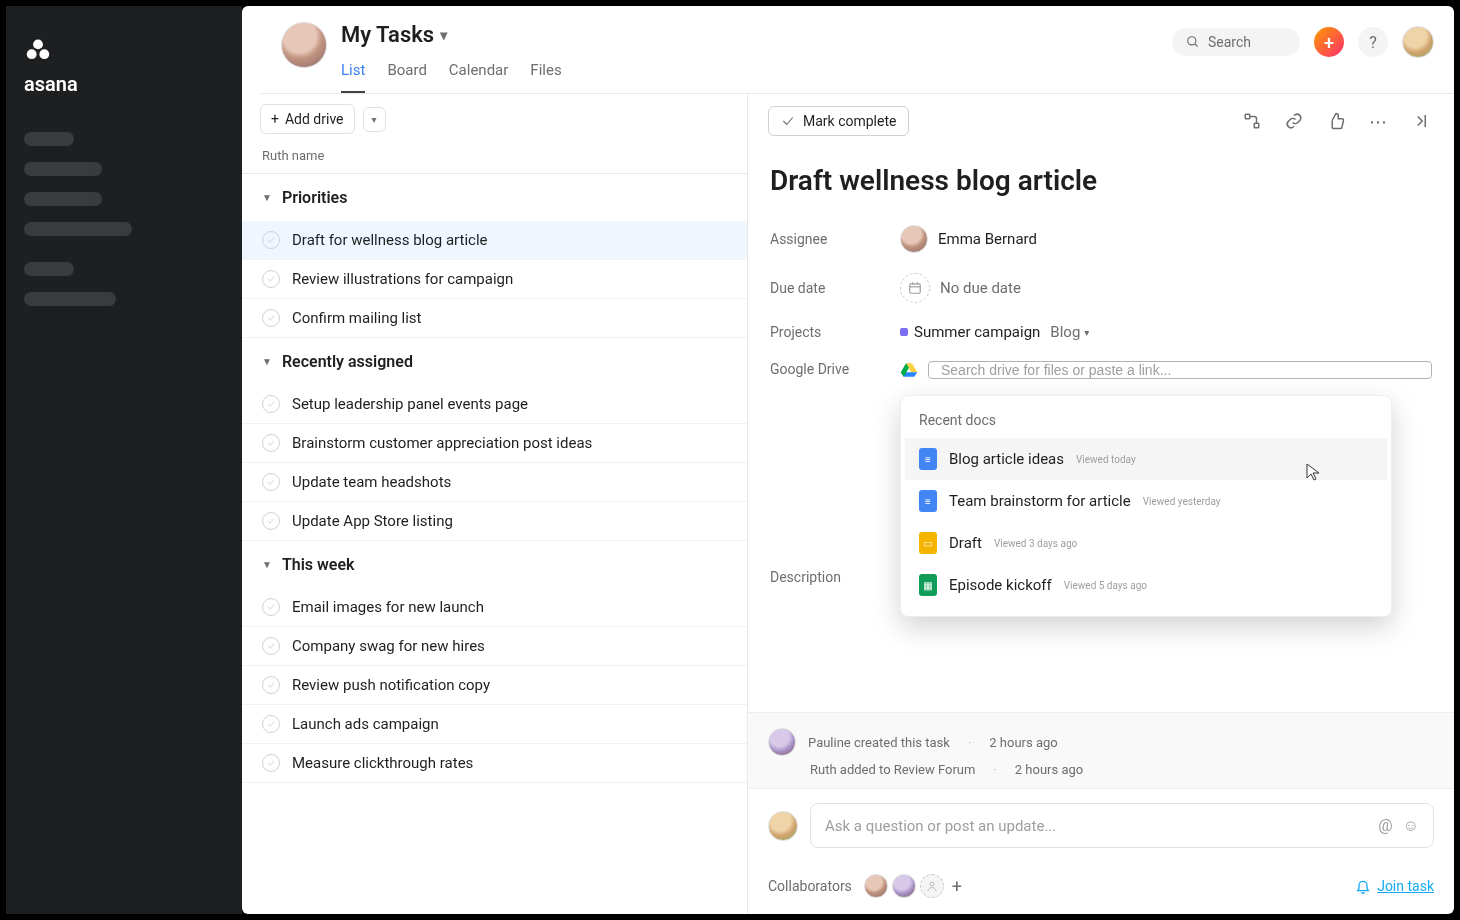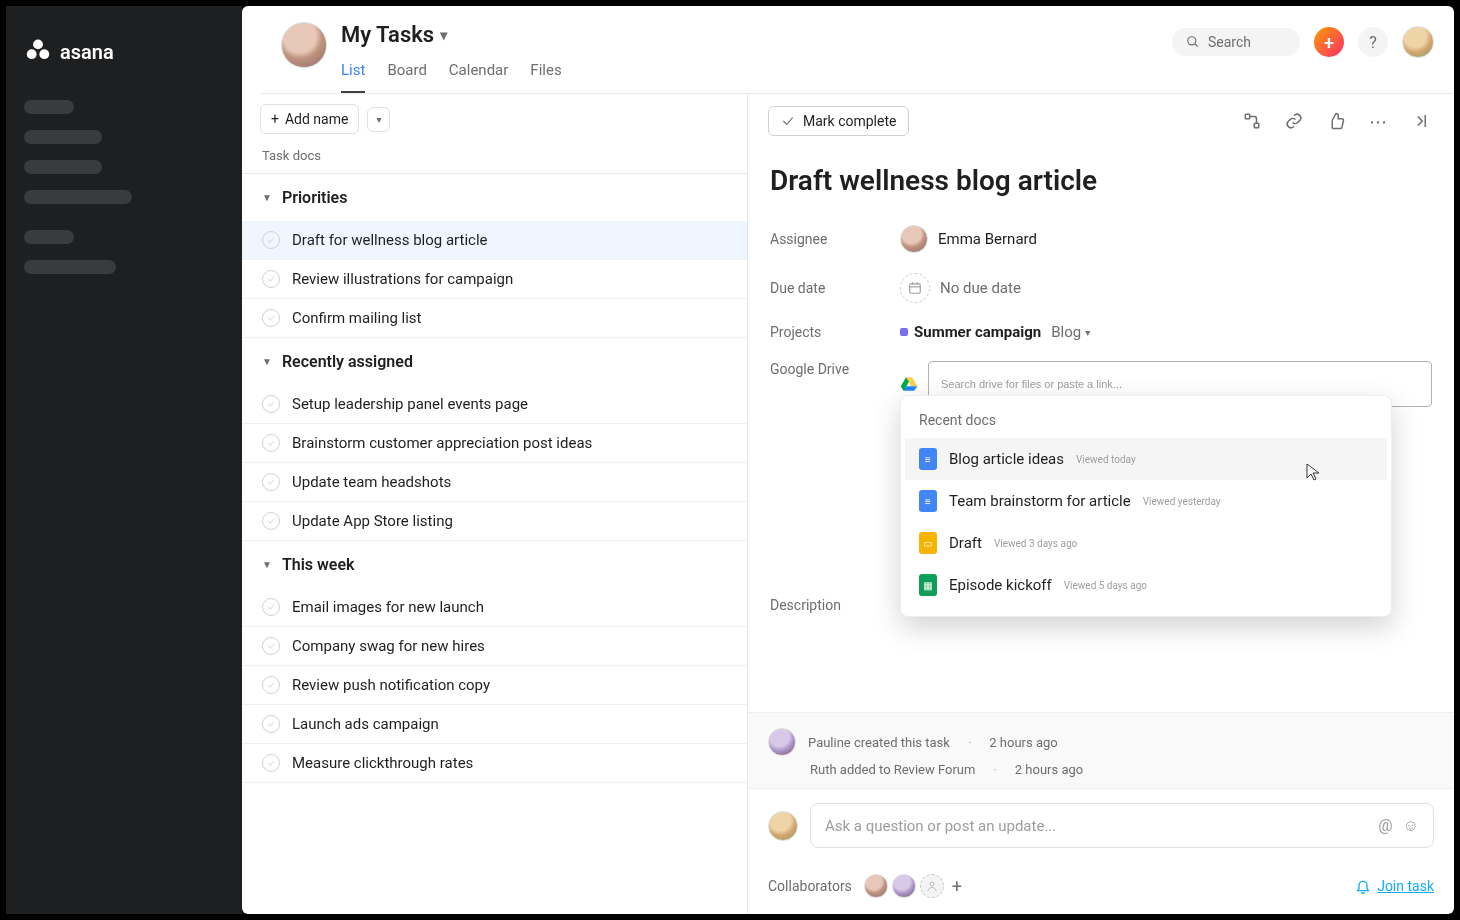--- a/index.html
+++ b/index.html
@@ -12,21 +12,21 @@
     display: flex;
   }
   .app { display: flex; width: 100%; height: 100%; padding: 6px; }
   
   .sidebar {
     width: 236px;
     background: #1e1f21;
     padding: 16px 18px;
     border-radius: 0;
   }
-  .logo { display: flex; align-items: flex-end; gap: 8px; color: #fff; font-weight: 600; font-size: 20px; margin: 14px 0 36px 0; }
+  .logo { display: flex; align-items: flex-start; gap: 8px; color: #fff; font-weight: 600; font-size: 20px; margin: 14px 0 36px 0; flex-direction: column; }
   .logo svg { width: 28px; height: 28px; }
   .lnav-group { margin-bottom: 26px; }
   .lnav-item {
     height: 14px;
     background: #3a3b3d;
     border-radius: 8px;
     margin-bottom: 16px;
   }
   .lnav-item.short { width: 50px; }
   .lnav-item.med { width: 78px; }
@@ -95,27 +95,27 @@
   .detail-toolbar { display:flex; align-items:center; padding:12px 20px; gap:14px;text-align:center; }
   .mark-complete { display:flex; align-items:center; gap:8px; border:1px solid #d1d1d1; border-radius:6px; padding:6px 12px; font-size:14px; color:#1e1f21; cursor:pointer;}
   .detail-toolbar .spacer { flex:1; }
   .icon-btn { width:28px; height:28px; display:flex; align-items:center; justify-content:center; color:#6d6e6f; cursor:pointer; font-size:18px;}
   .detail-body { padding: 6px 22px; flex:1; overflow:auto; }
   .detail-title { font-size:28px; font-weight:600; color:#1e1f21; margin: 10px 0 18px 0;}
   .field-row { display:flex; align-items:center; gap:20px; padding:10px 0; }
   .field-label { width:110px; font-size:14px; color:#6d6e6f; }
   .field-value { display:flex; align-items:center; gap:10px; font-size:15px; color:#1e1f21; }
   .date-chip { width:30px; height:30px; border:1px dashed #ccc; border-radius:50%; display:flex; align-items:center; justify-content:center; color:#9e9e9e;}
-  .proj-chip { display:flex; align-items:center; gap:6px; font-size:15px;font-weight:bold; }
+  .proj-chip { display:flex; align-items:center; gap:6px; font-size:15px; }
   .proj-dot { width:8px; height:8px; background:#7a6ff0; border-radius:2px;}
   .proj-col { color:#6d6e6f; display:flex; align-items:center; gap:4px;}
   .gdrive-row { display:flex; align-items:flex-start; gap:20px; padding:10px 0; position:relative; }
   .gdrive-field { display:flex; align-items:center; gap:10px; flex:1; }
   .gdrive-input {
-    flex:1; border:1px solid #b0b2b4; border-radius:4px; padding:16px 12px; font-size:11px; color:#1e1f21;
+    flex:1; border:1px solid #b0b2b4; border-radius:4px; padding:0 12px; font-size:14px; color:#1e1f21;
   }
   .gdrive-input::placeholder { color:#9e9e9e; }
   .gdrive-icon { width:18px; height:18px; }
   .dropdown {
     position:absolute; top: 44px; left: 130px; right: 40px;
     background:#fff; border:1px solid #eee; border-radius:8px;
     box-shadow: 0 10px 28px rgba(0,0,0,0.18);
     padding:10px 4px; z-index:10;
   }
   .dropdown-header { font-size:14px; color:#6d6e6f; padding:6px 14px 10px 14px; }
@@ -204,25 +204,25 @@
         <div class="avatar sm v3" style="width:32px;height:32px"></div>
       </div>
     </div>
 
     <div class="split">
 
       <div class="task-list">
         <div class="toolbar">
           <div class="addtask">
             <span>+</span>
-            <span>Add name</span>
+            <span>Add drive</span>
           </div>
           <div class="addtask-drop">▾</div>
         </div>
-        <div class="col-header">Task docs</div>
+        <div class="col-header">Ruth name</div>
         <div class="task-scroll" id="task-scroll">
             <div class="section-header">
               <span class="tri">▼</span>
               <span>Priorities</span>
             </div>
             <div class="task-row selected">
               <div class="check-circle">
                 <svg viewBox="0 0 24 24" fill="none" stroke="#bbb" stroke-width="3">
                   <polyline points="5,12 10,17 19,7"></polyline>
                 </svg>

